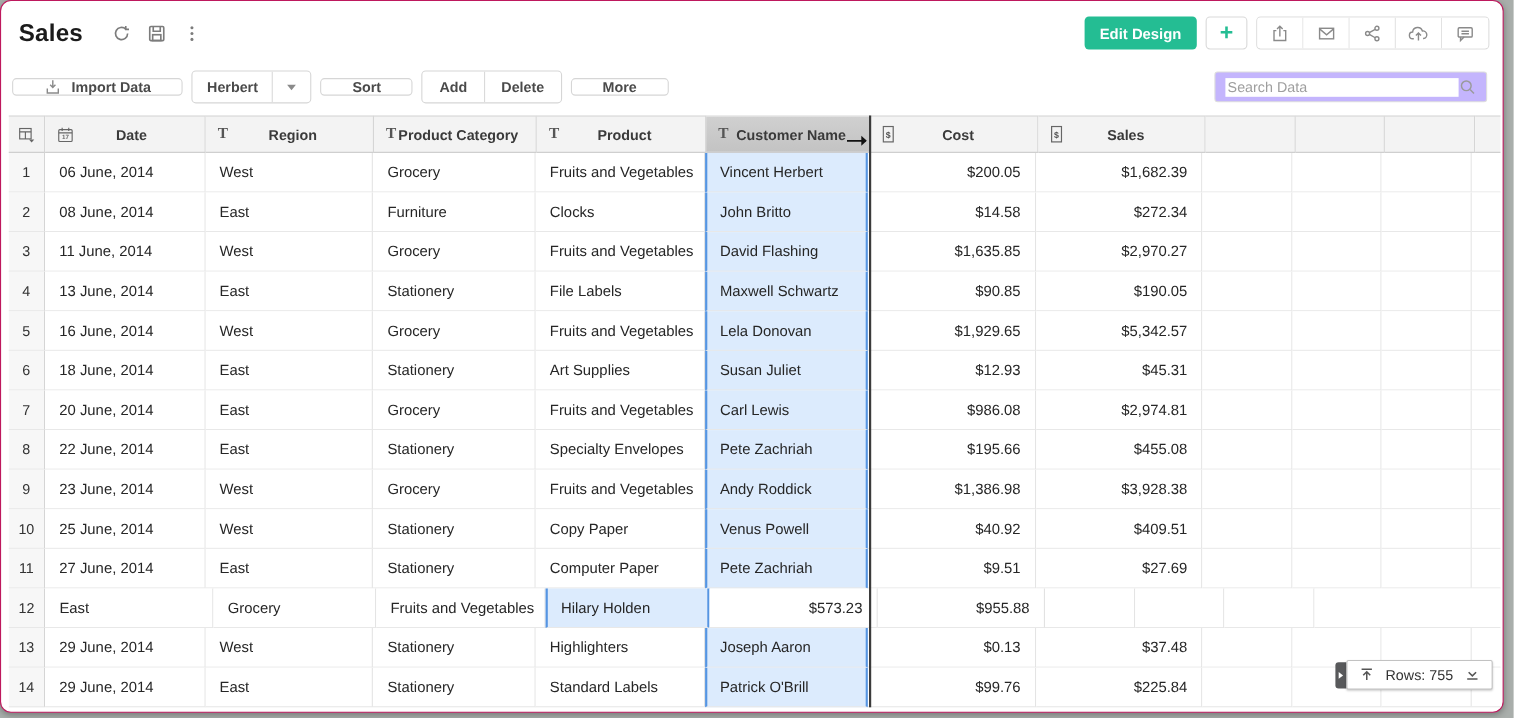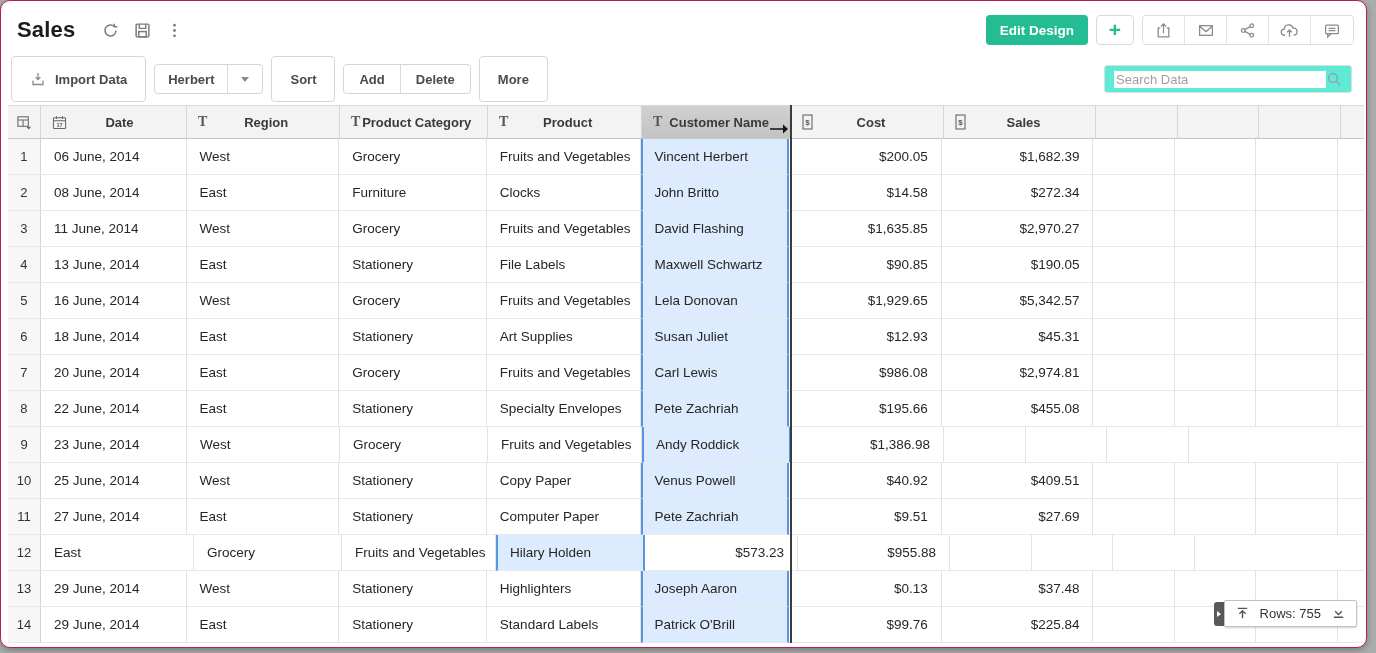--- a/index.html
+++ b/index.html
@@ -36,36 +36,36 @@
   .icon-group .gbtn {
     width:42px; display:flex; align-items:center; justify-content:center;
     border-right:1px solid #e2e2e2; cursor:pointer; background:#fff;
   }
   .icon-group .gbtn:last-child { border-right:none; }
   .gbtn svg { stroke:#8a8a8a; fill:none; stroke-width:1.2; }
 
   
   .toolbar { display:flex; align-items:center; height:40px; padding:0 14px 0 10px; }
   .tbtn {
-    height:46px; background:#fff; border:1px solid #d6d6d6; border-radius:4px;
-    display:flex; align-items:center; padding:0 18px; gap:9px;
+    height:16px; background:#fff; border:1px solid #d6d6d6; border-radius:4px;
+    display:flex; align-items:center; padding:0 28px; gap:9px;
     font-size:13px; font-weight:bold; color:#4a4a4a; cursor:pointer; margin-right:8px;
     font-family:"Liberation Sans",sans-serif;
   }
   .tbtn svg { stroke:#8a8a8a; fill:none; stroke-width:1.3; }
   .split { display:flex; border:1px solid #d6d6d6; border-radius:4px; height:30px; margin-right:8px; background:#fff; overflow:hidden; }
   .split .seg { display:flex; align-items:center; padding:0 13px; font-size:13px; font-weight:bold; color:#4a4a4a; cursor:pointer; }
   .split .seg + .seg { border-left:1px solid #dadada; }
   .caret { width:0; height:0; border-left:4px solid transparent; border-right:4px solid transparent; border-top:5px solid #8a8a8a; }
   .group2 { display:flex; border:1px solid #d6d6d6; border-radius:4px; height:30px; margin-right:8px; background:#fff; overflow:hidden; }
   .group2 .seg { display:flex; align-items:center; padding:0 15px; font-size:13px; font-weight:bold; color:#4a4a4a; cursor:pointer; }
   .group2 .seg + .seg { border-left:1px solid #dadada; }
   .searchbox {
     margin-left:auto; width:248px; height:28px; border:1px solid #ddd; border-radius:3px;
-    display:flex; align-items:center; padding:0 9px; background:#5eead4;
+    display:flex; align-items:center; padding:0 9px; background:#c4b5fd;
   }
   .searchbox input {
     border:none; outline:none; flex:1; font-size:13px; color:#444;
     font-family:"Liberation Sans",sans-serif;
   }
   .searchbox input::placeholder { color:#9e9e9e; }
   .searchbox svg { stroke:#9a9a9a; fill:none; stroke-width:1.3; }
 
   
   .grid { position:absolute; left:7px; top:104px; width:1356px; }
@@ -399,20 +399,21 @@
     </div>
 
     <div class="trow">
       <div class="cell c0 rownum">9</div>
       <div class="cell c1">23 June, 2014</div>
       <div class="cell c2">West</div>
       <div class="cell c3">Grocery</div>
       <div class="cell c4">Fruits and Vegetables</div>
       <div class="cell c5 selcell">Andy Roddick</div>
       <div class="cell c6 num">$1,386.98</div>
+      <div class="cell c7 num">$3,928.38</div>
       <div class="cell c8"></div>
       <div class="cell c9"></div>
       <div class="cell c10"></div>
       <div class="cell c11" style="border-right:none"></div>
     </div>
 
     <div class="trow">
       <div class="cell c0 rownum">10</div>
       <div class="cell c1">25 June, 2014</div>
       <div class="cell c2">West</div>

